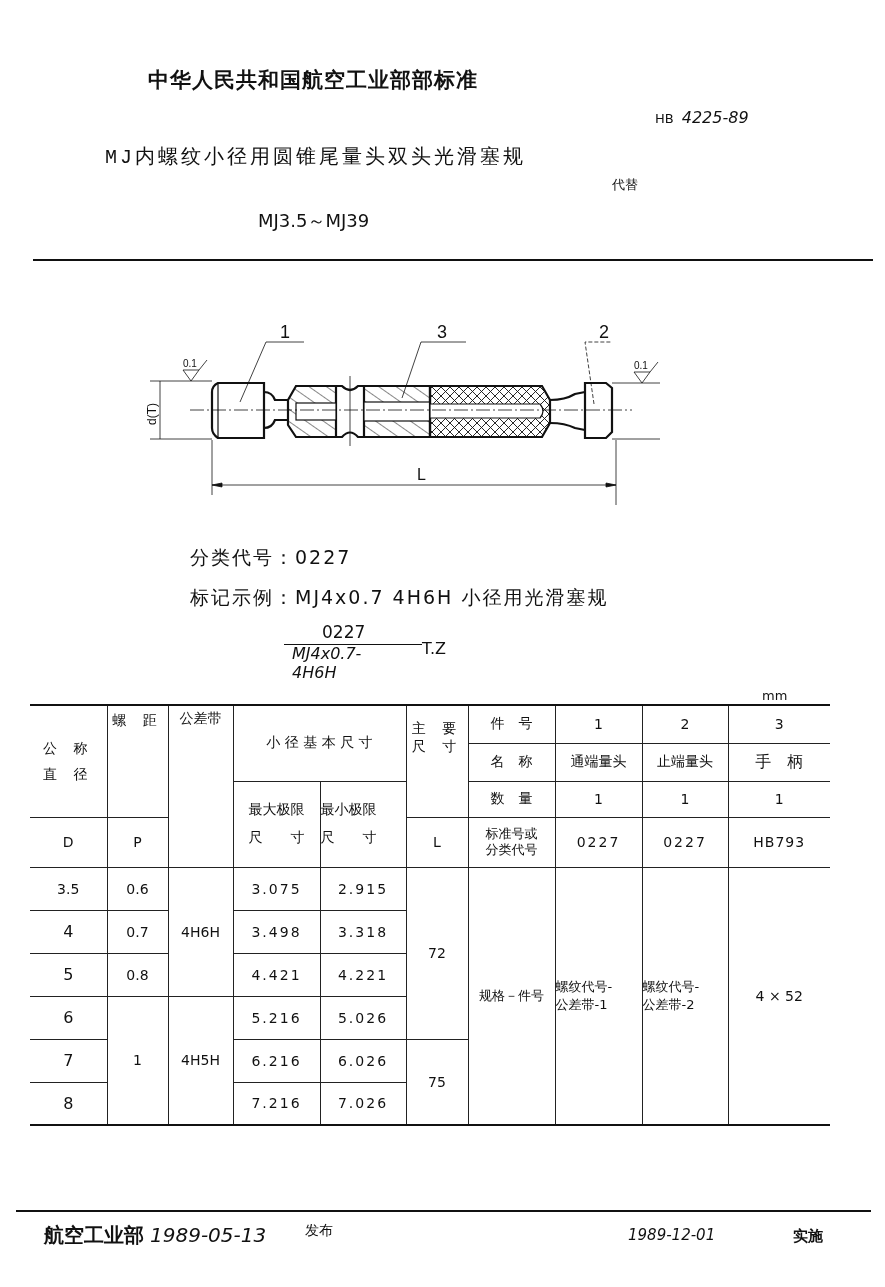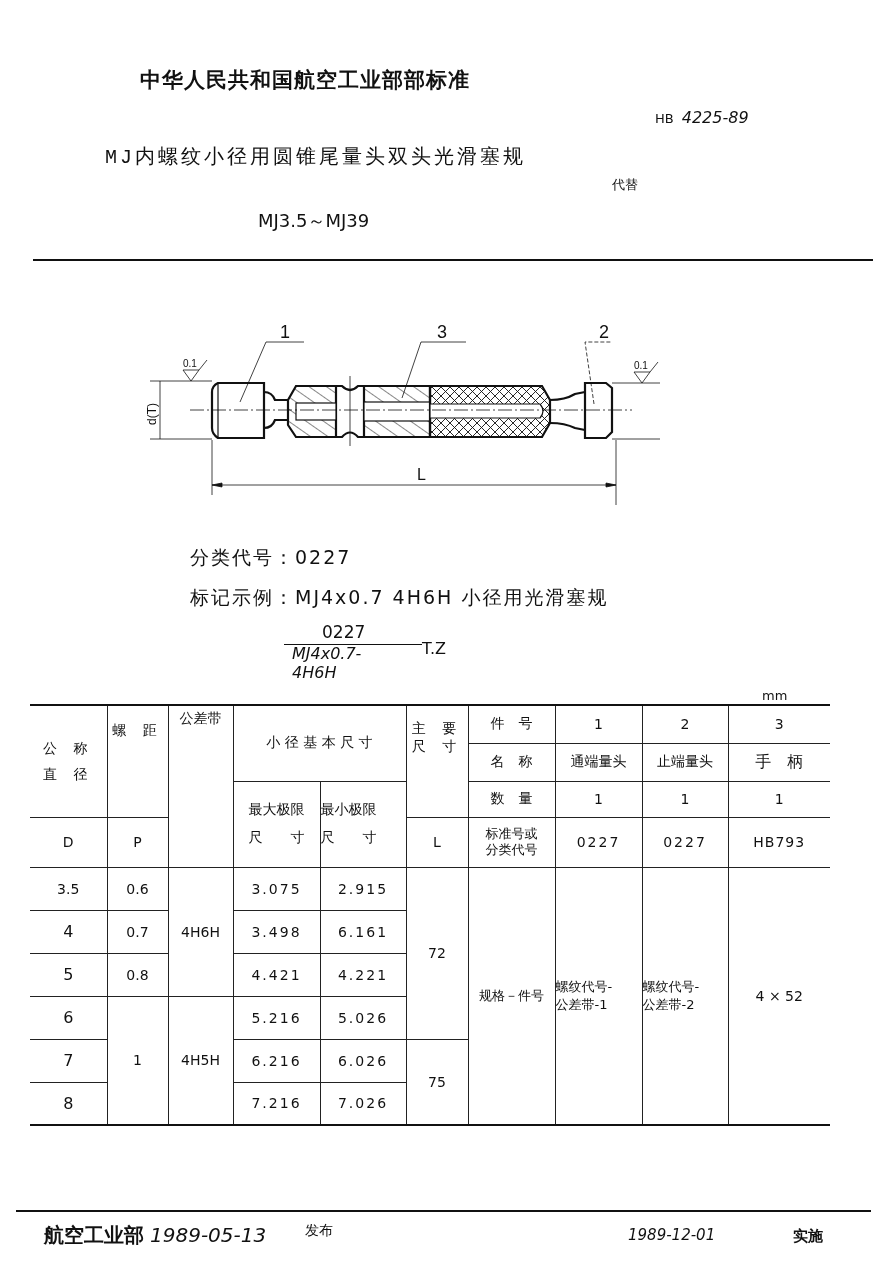--- a/index.html
+++ b/index.html
@@ -1,19 +1,19 @@
 <!DOCTYPE html>
 <html><head>
 <meta charset="utf-8">
 <style>
   html, body { margin:0; padding:0; background:#fff; }
   body { width:885px; height:1287px; position:relative; overflow:hidden; color:#111;
          font-family:"DejaVu Sans", sans-serif; }
   .abs { position:absolute; white-space:nowrap; }
-  .org { left:140px; top:66px; font-size:21px; font-weight:bold; letter-spacing:1px; }
+  .org { left:148px; top:66px; font-size:21px; font-weight:bold; letter-spacing:1px; }
   .std-no { left:612px; top:108px; font-size:13px;margin-left:43px; }
   .std-no .num { font-style:italic; font-size:16px; margin-left:8px; }
   .title { left:105px; top:143px; font-size:20px; letter-spacing:3px;font-family:Liberation Mono, monospace; }
   .replaces { left:612px; top:176px; font-size:13px; }
   .range { left:258px; top:209px; font-size:18px; }
   .rule-top { position:absolute; left:33px; top:259px; width:840px; height:2px; background:#111; }
   .rule-bottom { position:absolute; left:16px; top:1210px; width:855px; height:2px; background:#111; }
   .diagram { position:absolute; left:140px; top:310px; }
   .cls-line { left:190px; top:545px; font-size:19px; letter-spacing:2px; }
   .mark-line { left:190px; top:585px; font-size:19px; letter-spacing:2px; }
@@ -142,21 +142,21 @@
       <col style="width:86px">
       <col style="width:102px">
   </colgroup>
 
   <tbody>
       <tr style="height:38px">
     <td rowspan="3" class="vt">
       <div class="hl">公 称</div>
       <div class="hl">直 径</div>
     </td>
-    <td rowspan="3" style="vertical-align:top;padding-top:16px"><span class="hl">螺 距</span></td>
+    <td rowspan="3" style="vertical-align:top;padding-top:6px"><span class="hl">螺 距</span></td>
     <td rowspan="3" style="vertical-align:top;padding-top:4px;border-bottom:none"><span>公差带</span></td>
     <td colspan="2" rowspan="2"><span>小 径 基 本 尺 寸</span></td>
     <td rowspan="3" style="vertical-align:top;padding-top:14px">
       <div class="hl">主 要</div>
       <div class="hl">尺 寸</div>
     </td>
     <td><span>件　号</span></td>
     <td>1</td>
     <td>2</td>
     <td>3</td>
@@ -206,21 +206,21 @@
     <td rowspan="6" style="font-size:13px;white-space:pre-line;text-align:left">螺纹代号-
 公差带-1</td>
     <td rowspan="6" style="font-size:13px;white-space:pre-line;text-align:left">螺纹代号-
 公差带-2</td>
     <td rowspan="6">4 × 52</td>
   </tr>
   <tr style="height:43px">
     <td style="font-size:16px">4</td>
     <td>0.7</td>
     <td style="letter-spacing:2px">3.498</td>
-    <td style="letter-spacing:2px">6.161</td>
+    <td style="letter-spacing:2px">3.318</td>
   </tr>
   <tr style="height:43px">
     <td style="font-size:16px">5</td>
     <td>0.8</td>
     <td style="letter-spacing:2px">4.421</td>
     <td style="letter-spacing:2px">4.221</td>
   </tr>
   <tr style="height:43px">
     <td style="font-size:16px">6</td>
     <td rowspan="3">1</td>

